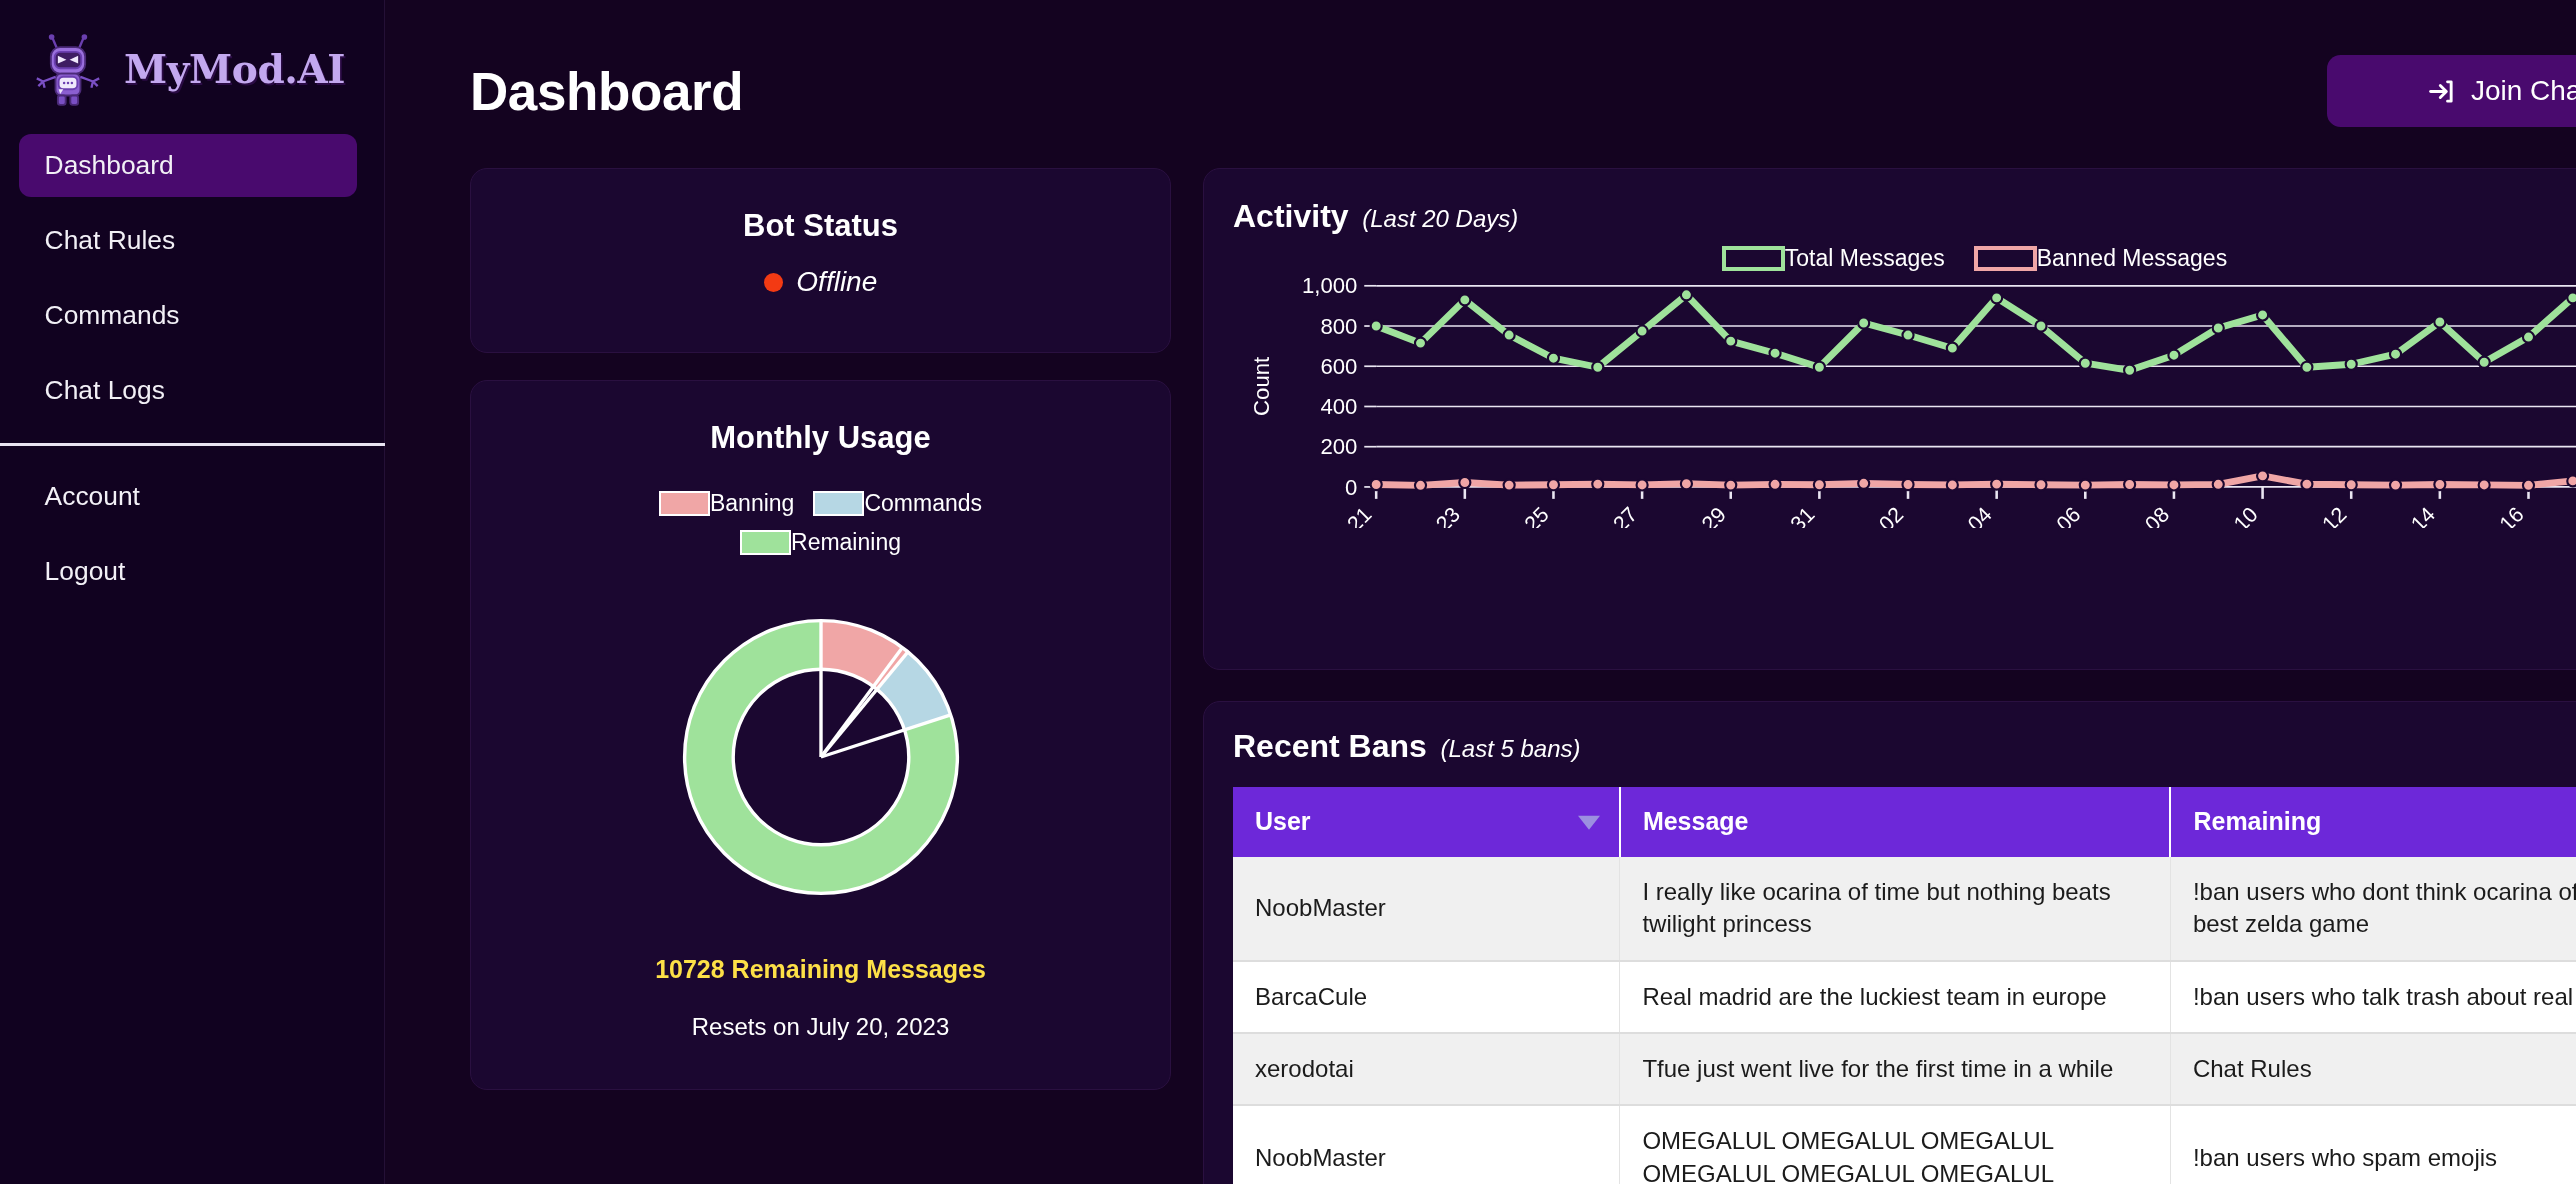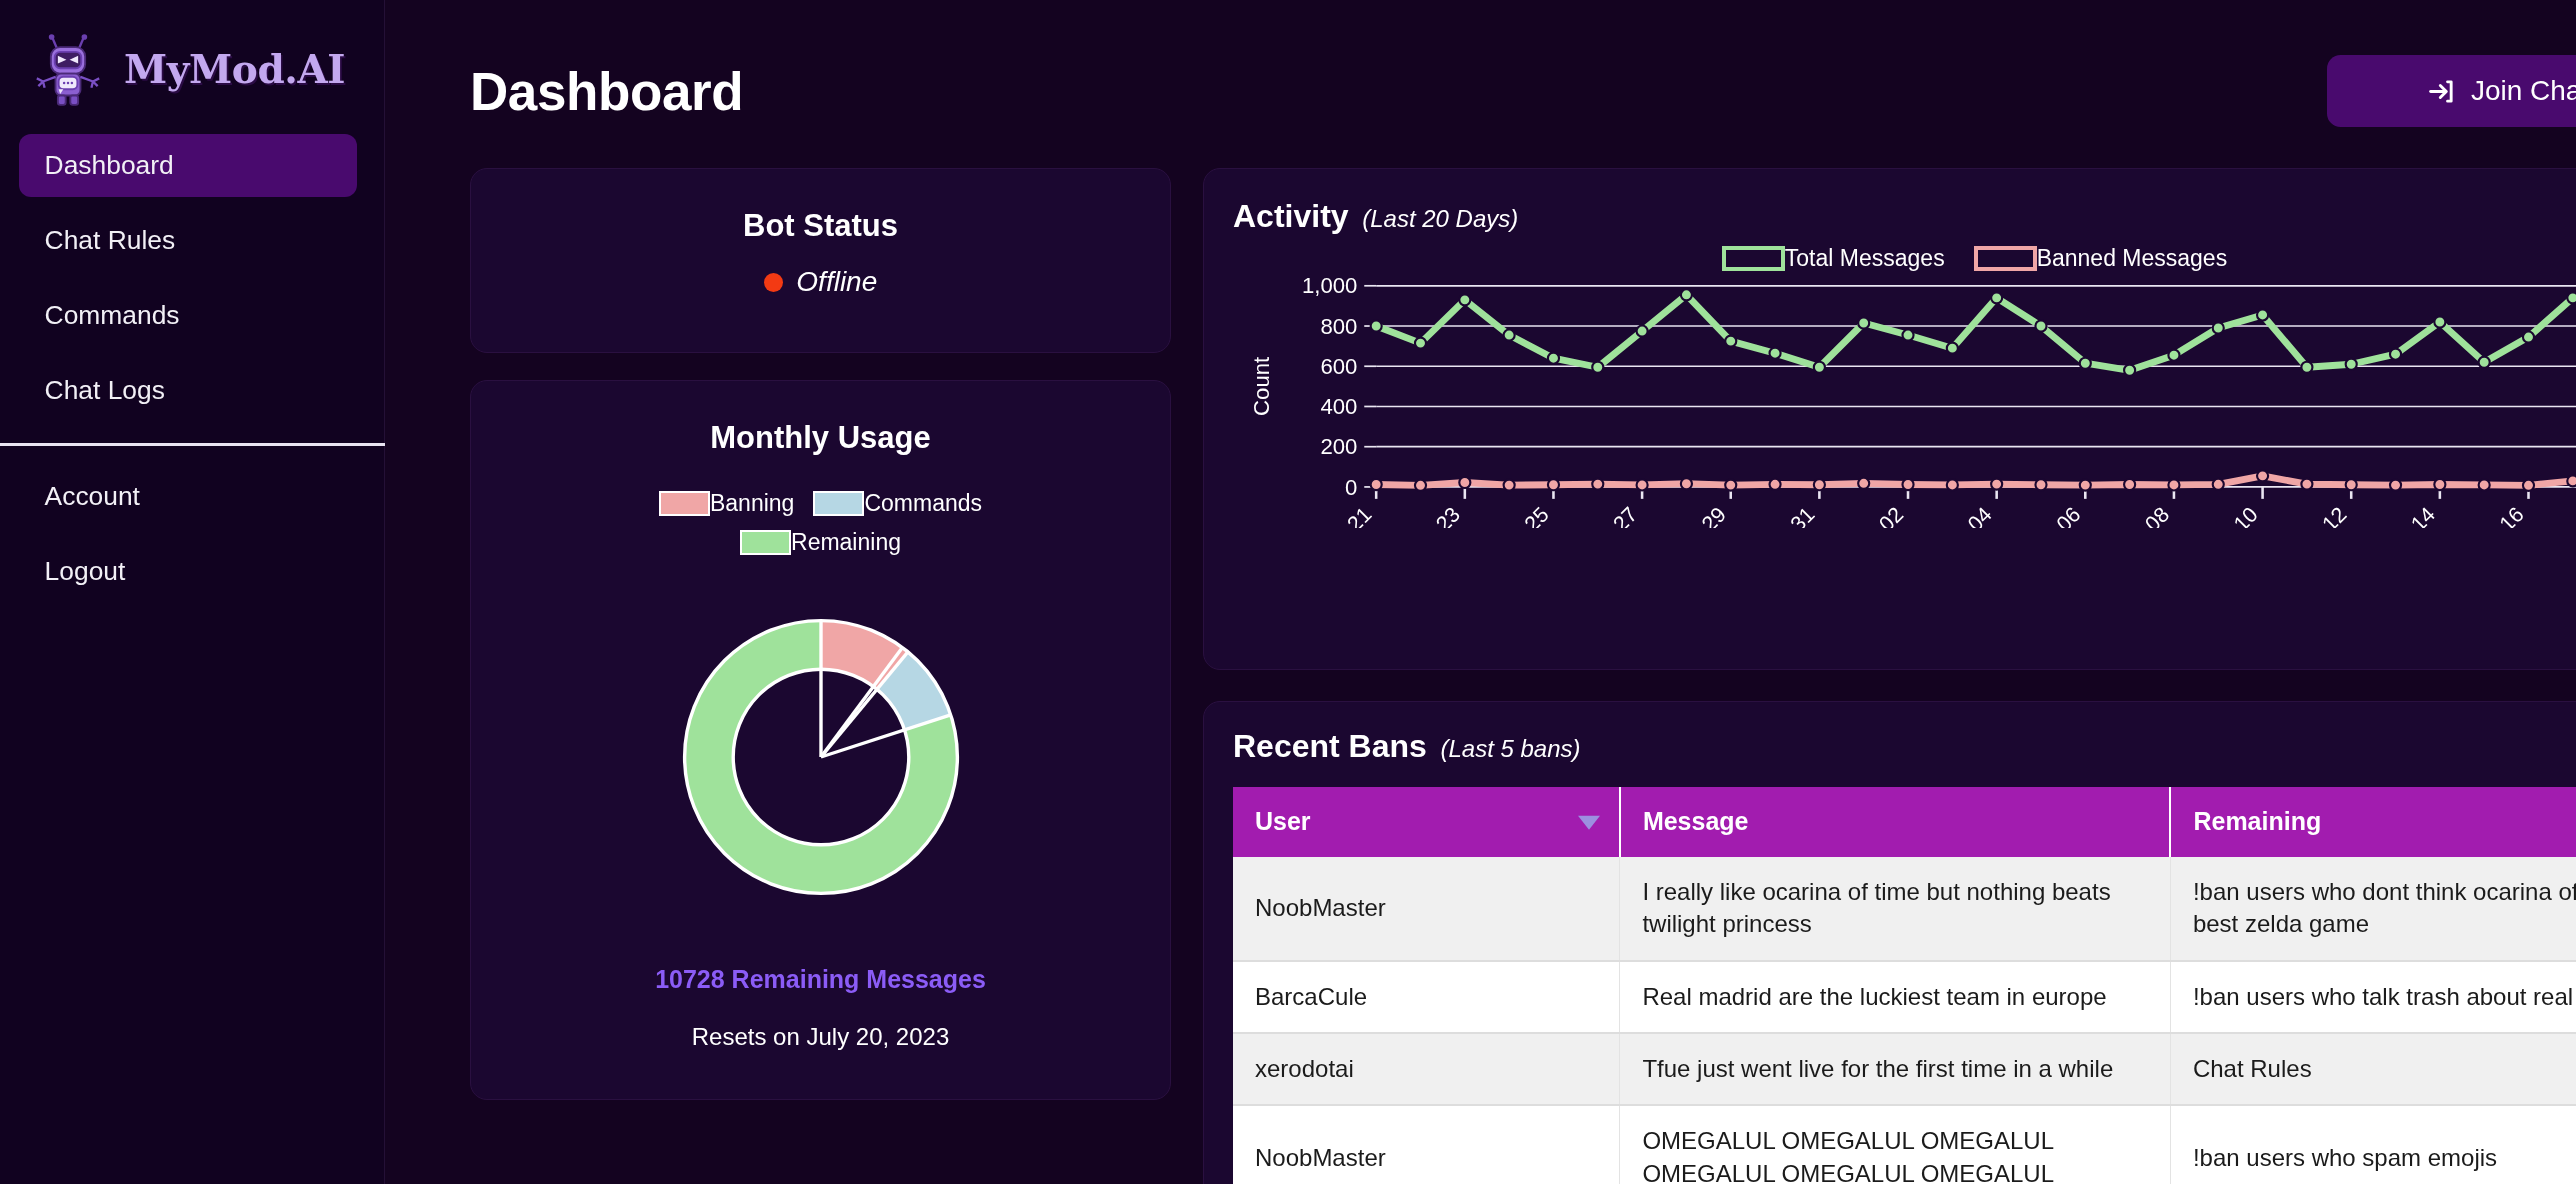--- a/index.html
+++ b/index.html
@@ -95,21 +95,21 @@
   .status-dot { width: 19px; height: 19px; border-radius: 50%; background: #f33a13; display: inline-block; }
 
   
   .usage { margin-top: 27px; padding: 39px 0 48px 0; text-align: center; }
   .legend-row { display: flex; justify-content: center; align-items: center; gap: 19px; margin-top: 34px; }
   .legend-row.second { margin-top: 12px; }
   .legend-item { display: flex; align-items: center; gap: 0; }
   .sw { width: 51px; height: 25.6px; border: 2.6px solid #ffffff; display: inline-block; }
   .legend-label { font-size: 23px; color: #ffffff; }
   .donut-wrap { margin-top: 22px; display: flex; justify-content: center; }
-  .usage-total { margin-top: 29px; font-size: 25px; font-weight: bold; color: #8b5cf6; }
+  .usage-total { margin-top: 19px; font-size: 25px; font-weight: bold; color: #fde047; }
   .usage-reset { margin-top: 29px; font-size: 24px; color: #ffffff; }
 
   
   .activity { padding: 29px 34px 29px 29px; }
   .card-head { display: flex; align-items: baseline; gap: 13.6px; }
   .card-head h2 { font-size: 32px; font-weight: bold; color: #ffffff; }
   .card-sub { font-size: 24px; font-style: italic; color: #ffffff; }
   .chart-legend {
     display: flex; justify-content: center; align-items: center; gap: 29px;
     margin-top: 10.2px;
@@ -117,21 +117,21 @@
   .chart-legend .sw-hollow {
     width: 63px; height: 25.6px; border: 4.3px solid #9fe29b; background: transparent;
   }
   .chart-legend .sw-hollow.pink { border-color: #f0a6a6; }
   .chart-legend span { font-size: 23px; color: #ffffff; }
 
   
   .bans { margin-top: 31px; padding: 25.6px 29px 0 29px; overflow: hidden; }
   table { border-collapse: collapse; width: 100%; margin-top: 22px; table-layout: fixed; }
   thead th {
-    background: #a21caf; color: #ffffff;
+    background: #6d28d9; color: #ffffff;
     font-size: 25px; font-weight: bold;
     text-align: left; padding: 20.5px 22px;
     border-right: 2.6px solid #ffffff;
     position: relative;
   }
   thead th:last-child { border-right: none; }
   .sort-caret {
     position: absolute; right: 19px; top: 50%; transform: translateY(-45%);
     width: 0; height: 0;
     border-left: 11px solid transparent;

